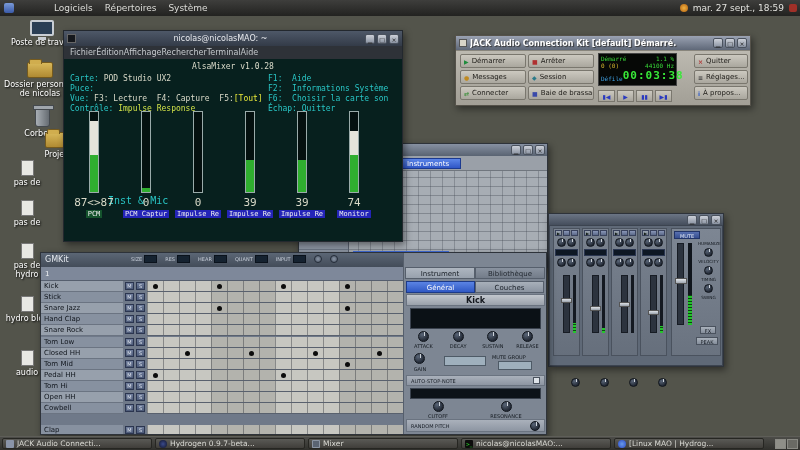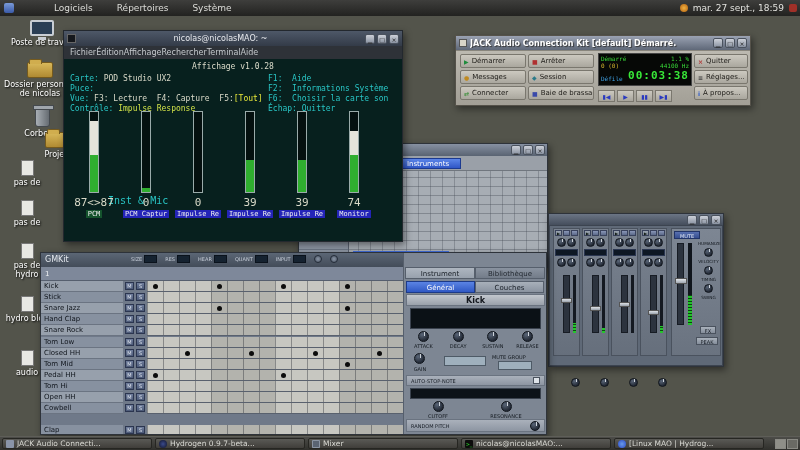--- a/index.html
+++ b/index.html
@@ -2,21 +2,21 @@
 <html><head>
 <meta charset="utf-8">
 <style>
   *{margin:0;padding:0;box-sizing:border-box;}
   html,body{font-family:"DejaVu Sans",sans-serif;}
   .screen{position:relative;width:800px;height:450px;background:#53544b;overflow:hidden;}
 
   
   .panel{position:absolute;top:0;left:0;right:0;height:16px;background:linear-gradient(#3e3e3c,#222220);display:flex;align-items:center;color:#d6d6d2;z-index:50;}
   .panel-appicon{width:10px;height:10px;margin-left:4px;background:linear-gradient(#7a9ad8,#3a5aa8);border-radius:2px;}
-  .panel-menus{display:flex;gap:24px;margin-left:8px;padding-left:32px;}
+  .panel-menus{display:flex;gap:12px;margin-left:8px;padding-left:32px;}
   .pmenu{font-size:9px;color:#dcdcd8;cursor:default;}
   .panel-right{margin-left:auto;display:flex;align-items:center;gap:5px;margin-right:3px;}
   .panel-clock{font-size:9px;color:#e2e2de;}
   .tray-dot{width:8px;height:8px;border-radius:50%;background:radial-gradient(#f0b040,#b06010);}
   .tray-red{width:8px;height:8px;background:#a03028;border-radius:2px;}
 
   
   .desk-icon{position:absolute;text-align:center;z-index:1;}
   .desk-label{font-size:8px;color:#fff;text-shadow:1px 1px 2px #000;margin-top:2px;line-height:1.15;}
   .gfx{margin:0 auto;}
@@ -158,21 +158,21 @@
 
   
   .win-jack{left:455px;top:35px;width:296px;height:71px;border:1px solid #55524a;z-index:5;background:#b5b2a9;}
   .jack-titlebar{height:14px;background:linear-gradient(#9aa2b2,#5f6878);display:flex;align-items:center;padding:0 3px;gap:3px;}
   .jack-ticon{width:8px;height:8px;background:#d8d4c8;border:1px solid #555;}
   .jack-title{flex:1;font-size:8px;font-weight:bold;color:#fff;text-shadow:1px 1px 1px #333;white-space:nowrap;overflow:hidden;}
   .jack-body{position:absolute;top:14px;left:0;right:0;bottom:0;background:linear-gradient(#bcb9b0,#a29f96);border-top:1px solid #88857c;}
   #jack-left{position:absolute;left:4px;top:3px;display:grid;grid-template-columns:66px 66px;gap:2px;}
   .jbtn{height:14px;background:linear-gradient(#ccc9c0,#aaa79e);border:1px solid #7a776e;border-radius:2px;font-size:7px;color:#22201c;display:flex;align-items:center;gap:3px;padding:0 3px;overflow:hidden;white-space:nowrap;}
   .jico{font-size:6px;flex:none;}
-  .jack-display{position:absolute;left:142px;top:2px;width:94px;height:33px;background:#060806;border:1px solid #444;padding:1px 2px;font-family:"DejaVu Sans Mono",monospace;}
+  .jack-display{position:absolute;left:142px;top:2px;width:79px;height:33px;background:#060806;border:1px solid #444;padding:1px 2px;font-family:"DejaVu Sans Mono",monospace;}
   .jd-row{display:flex;justify-content:space-between;font-size:6px;line-height:7px;color:#38d838;}
   .jd-x{color:#d8b830;}
   .jd-bottom{display:flex;justify-content:space-between;align-items:flex-end;margin-top:1px;}
   .jd-defile{font-size:6px;color:#3f9fe0;}
   .jd-time{font-size:11px;font-weight:bold;color:#38e838;line-height:12px;letter-spacing:1px;}
   #jack-transport{position:absolute;left:142px;top:39px;display:flex;gap:2px;}
   .tbtn{width:17px;height:12px;background:linear-gradient(#ccc9c0,#a8a59c);border:1px solid #7a776e;color:#2a3ac0;font-size:6px;line-height:11px;text-align:center;}
   #jack-right{position:absolute;left:238px;top:3px;display:flex;flex-direction:column;gap:2px;width:54px;}
 
   
@@ -623,21 +623,21 @@
     </div>
     <div class="term-menubar" id="term-menu">
         <span class="term-menu-item">Fichier</span>
         <span class="term-menu-item">Édition</span>
         <span class="term-menu-item">Affichage</span>
         <span class="term-menu-item">Rechercher</span>
         <span class="term-menu-item">Terminal</span>
         <span class="term-menu-item">Aide</span>
       </div>
     <div class="term-content">
-      <div class="term-apptitle">Affichage v1.0.28</div>
+      <div class="term-apptitle">AlsaMixer v1.0.28</div>
       <div class="term-info">
         <div><span class="cy">Carte:</span> <span class="wh">POD Studio UX2</span></div>
         <div><span class="cy">Puce:</span></div>
         <div><span class="cy">Vue:</span><span class="wh"> F3: Lecture  F4: Capture  F5:</span><span class="yw">[Tout]</span></div>
         <div><span class="cy">Contrôle:</span> <span class="gn">Impulse Response</span></div>
       </div>
       <div class="term-help" id="term-help">
           <div>F1:  Aide</div>
           <div>F2:  Informations Système</div>
           <div>F6:  Choisir la carte son</div>

